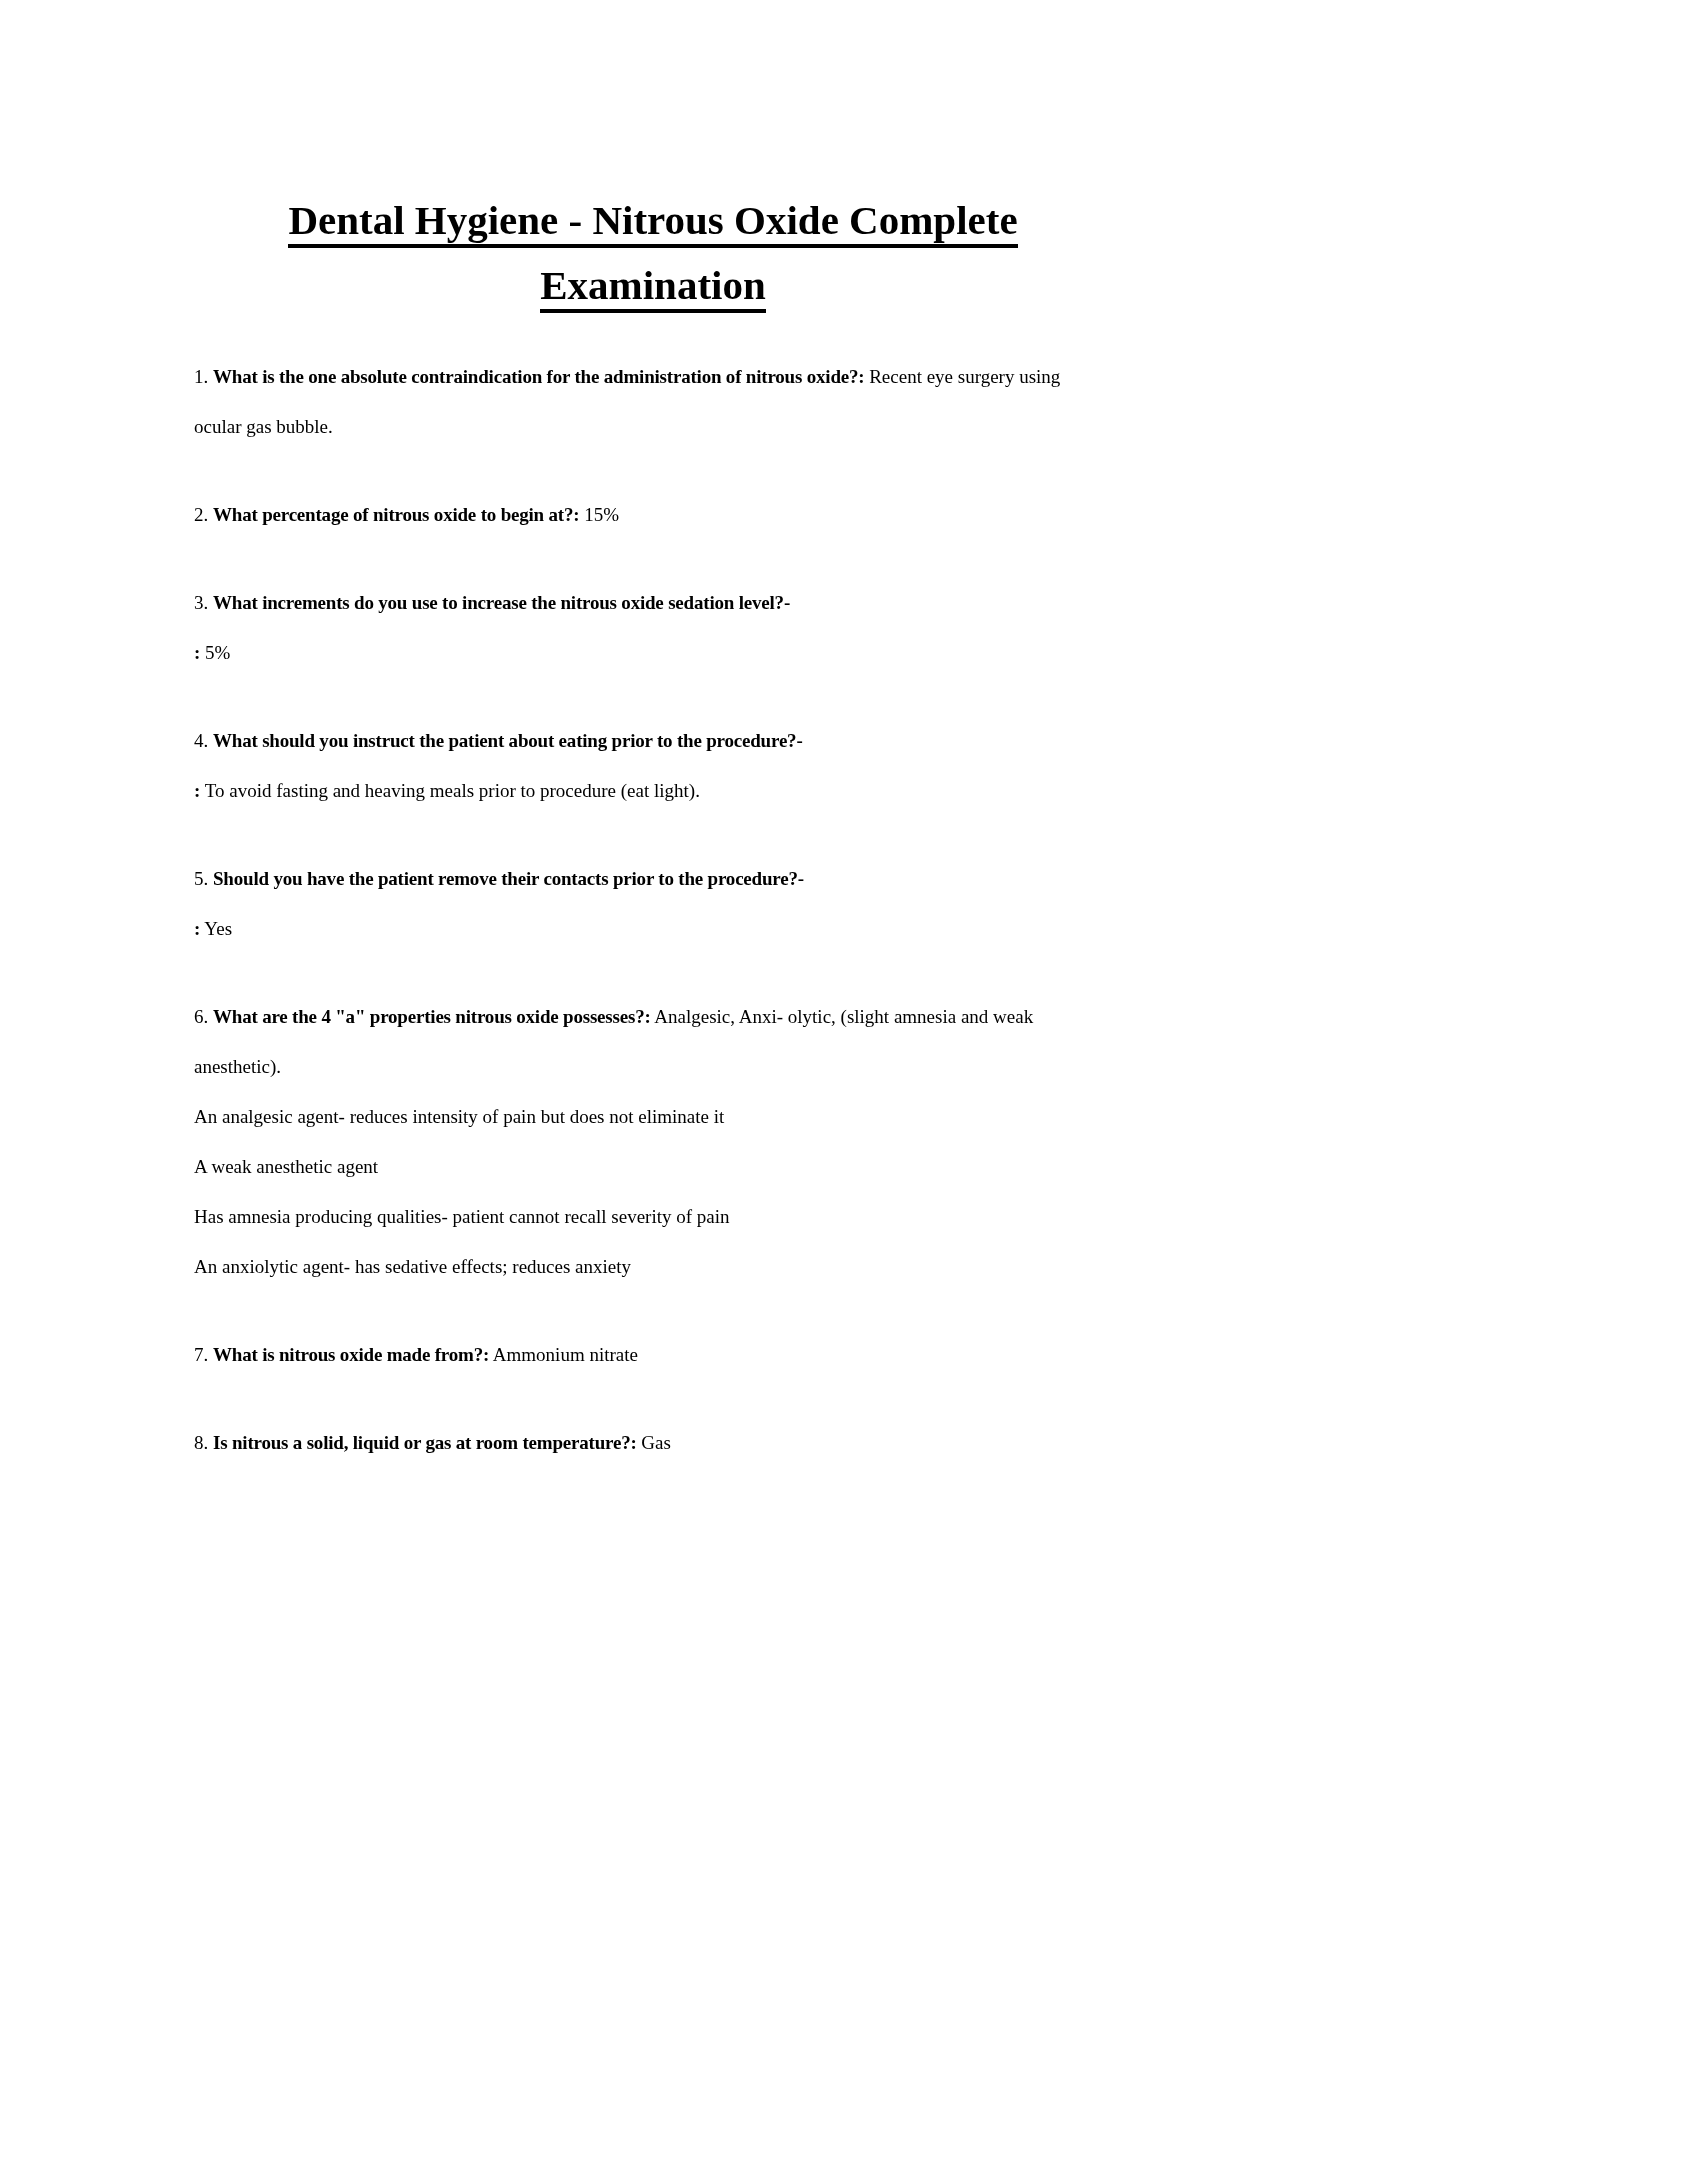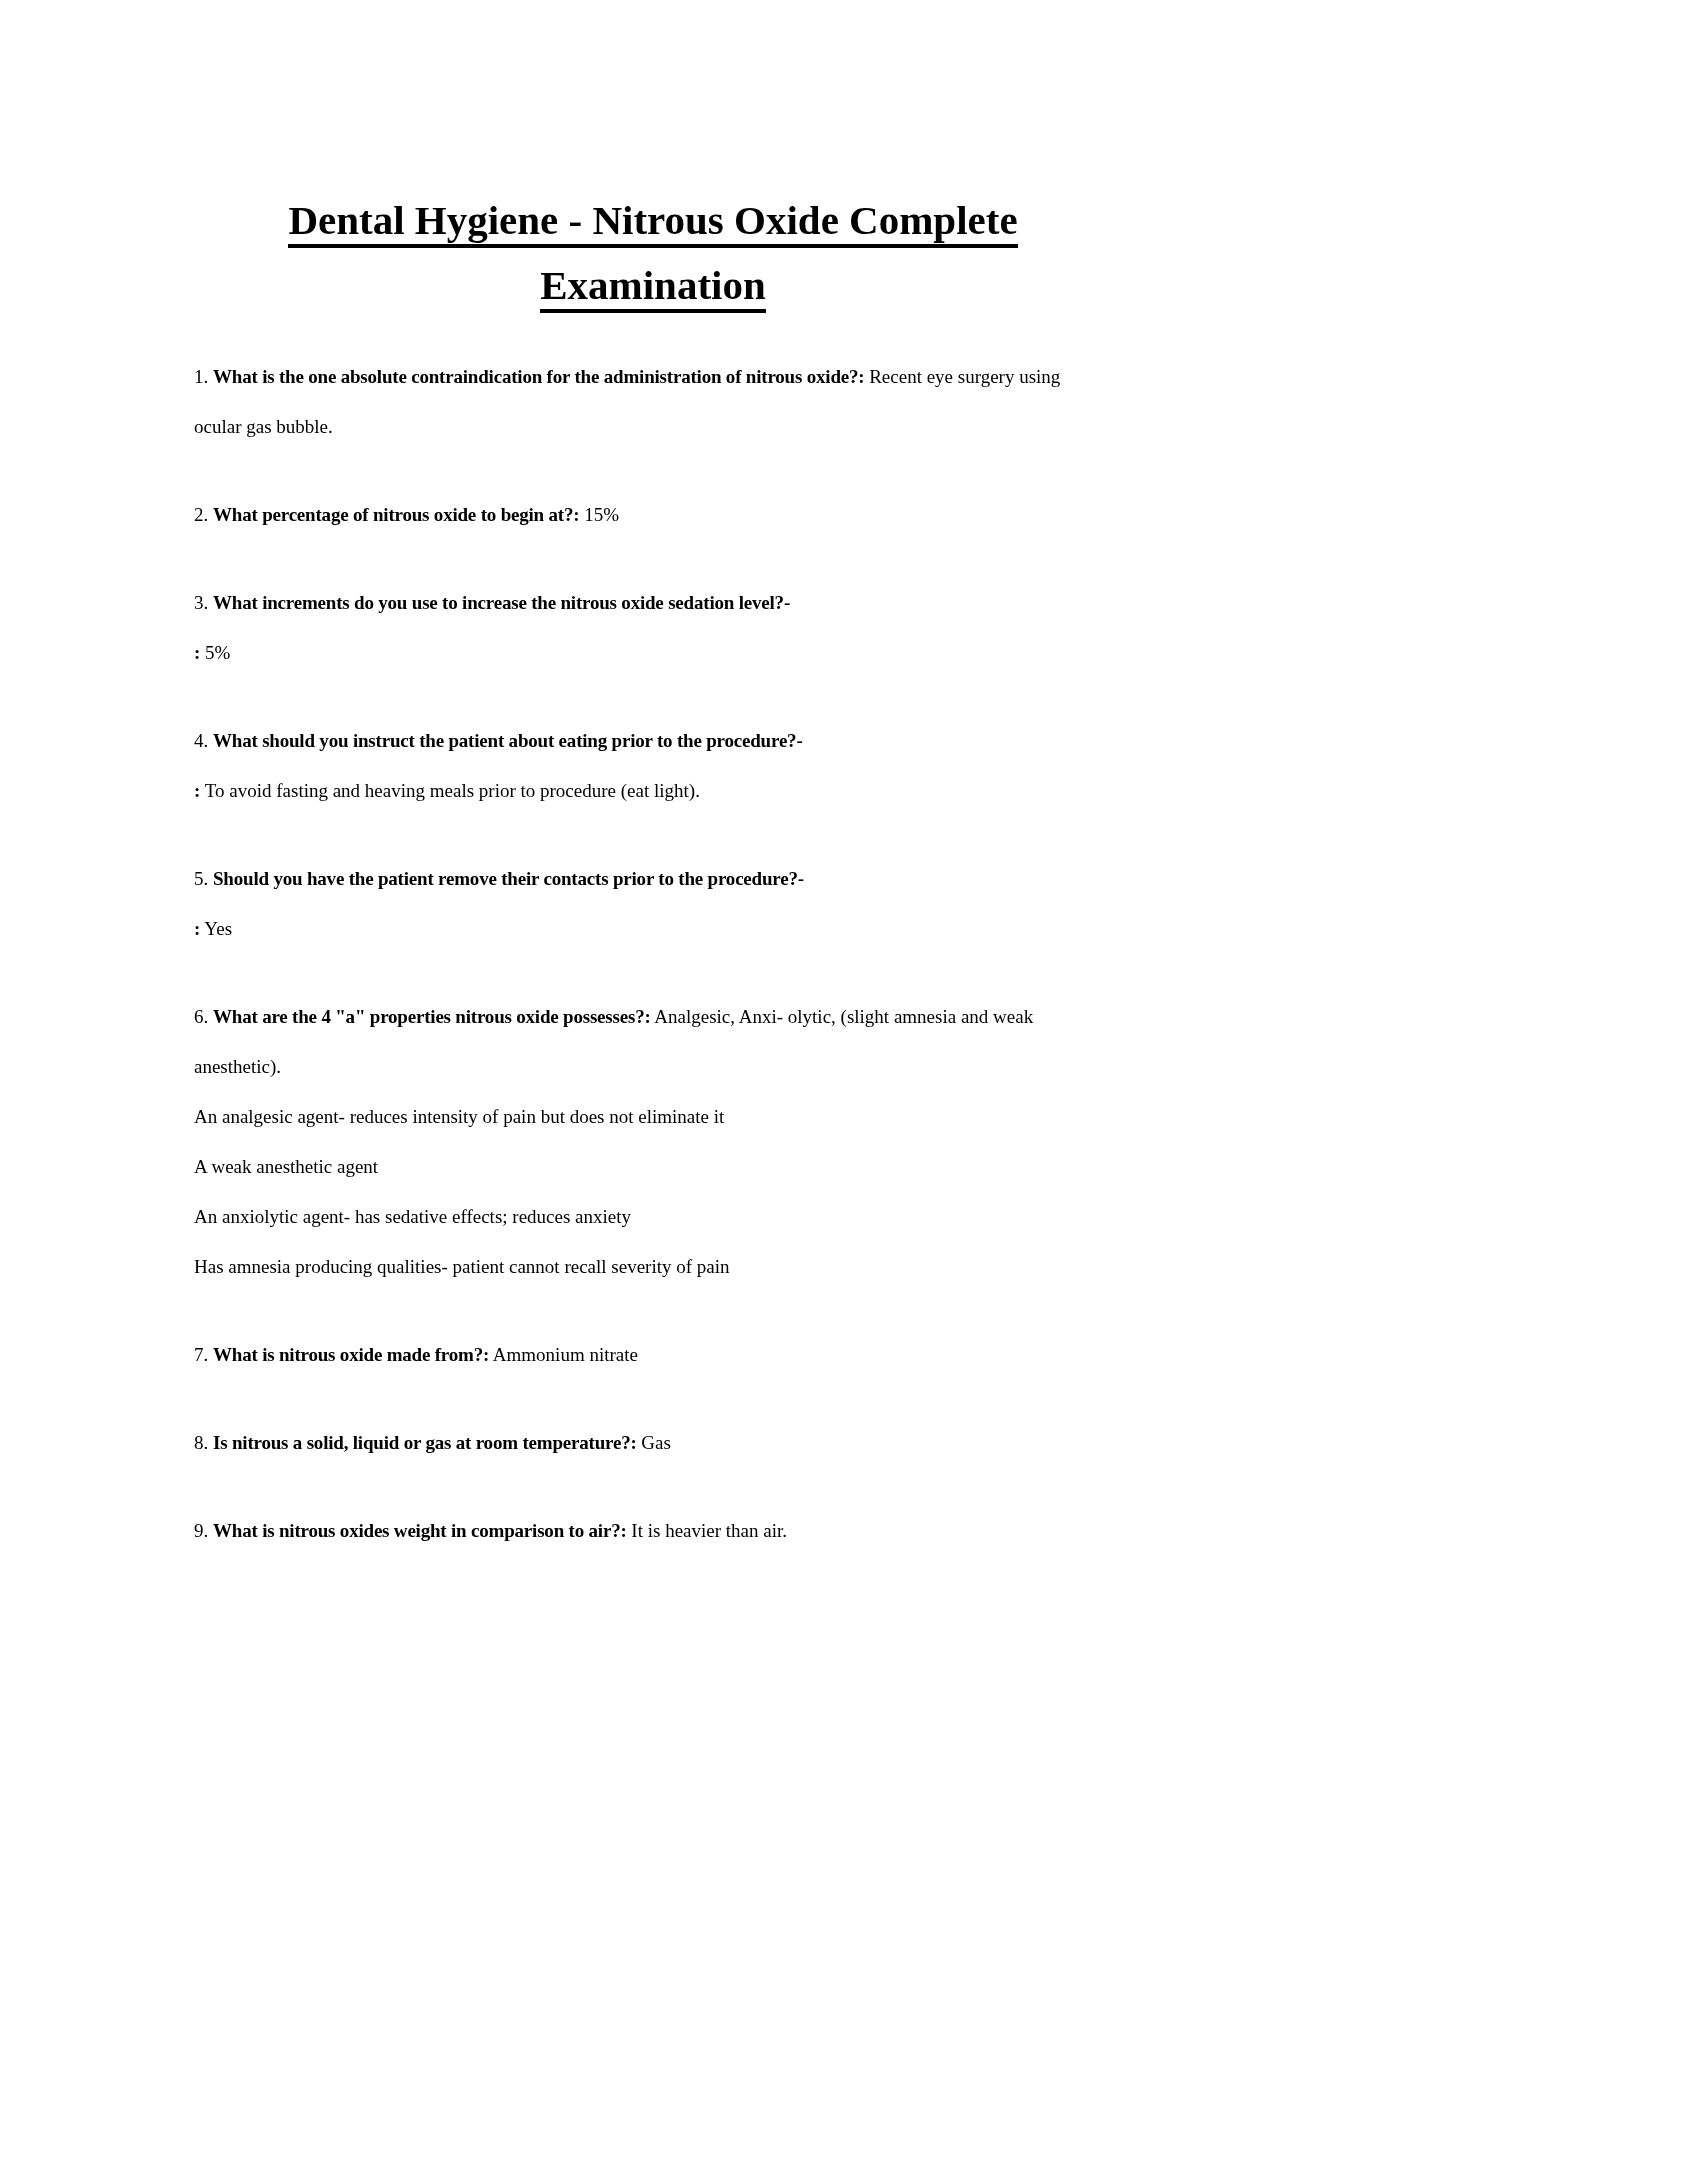--- a/index.html
+++ b/index.html
@@ -113,34 +113,30 @@
       <span class="q-num">5.</span>
       <span class="q-text">Should you have the patient remove their contacts prior to the procedure?-</span><br>
       <span class="a-lead">:</span><span class="a-text"> Yes</span>
     </p>
 
     <p class="qa-item">
       <span class="q-num">6.</span>
       <span class="q-text">What are the 4 "a" properties nitrous oxide possesses?:</span><span class="a-text"> Analgesic, Anxi- olytic, (slight amnesia and weak anesthetic).</span>
       <span class="extra-line">An analgesic agent- reduces intensity of pain but does not eliminate it</span>
       <span class="extra-line">A weak anesthetic agent</span>
+      <span class="extra-line">Has amnesia producing qualities- patient cannot recall severity of pain</span>
       <span class="extra-line">An anxiolytic agent- has sedative effects; reduces anxiety</span>
-      <span class="extra-line">Has amnesia producing qualities- patient cannot recall severity of pain</span>
     </p>
 
     <p class="qa-item">
       <span class="q-num">7.</span>
       <span class="q-text">What is nitrous oxide made from?:</span><span class="a-text"> Ammonium nitrate</span>
     </p>
 
     <p class="qa-item">
       <span class="q-num">8.</span>
       <span class="q-text">Is nitrous a solid, liquid or gas at room temperature?:</span><span class="a-text"> Gas</span>
     </p>
 
-    <p class="qa-item">
-      <span class="q-num">9.</span>
-      <span class="q-text">What is nitrous oxides weight in comparison to air?:</span><span class="a-text"> It is heavier than air.</span>
-    </p>
 
   </div>
 </div>
 
 
 </body></html>

